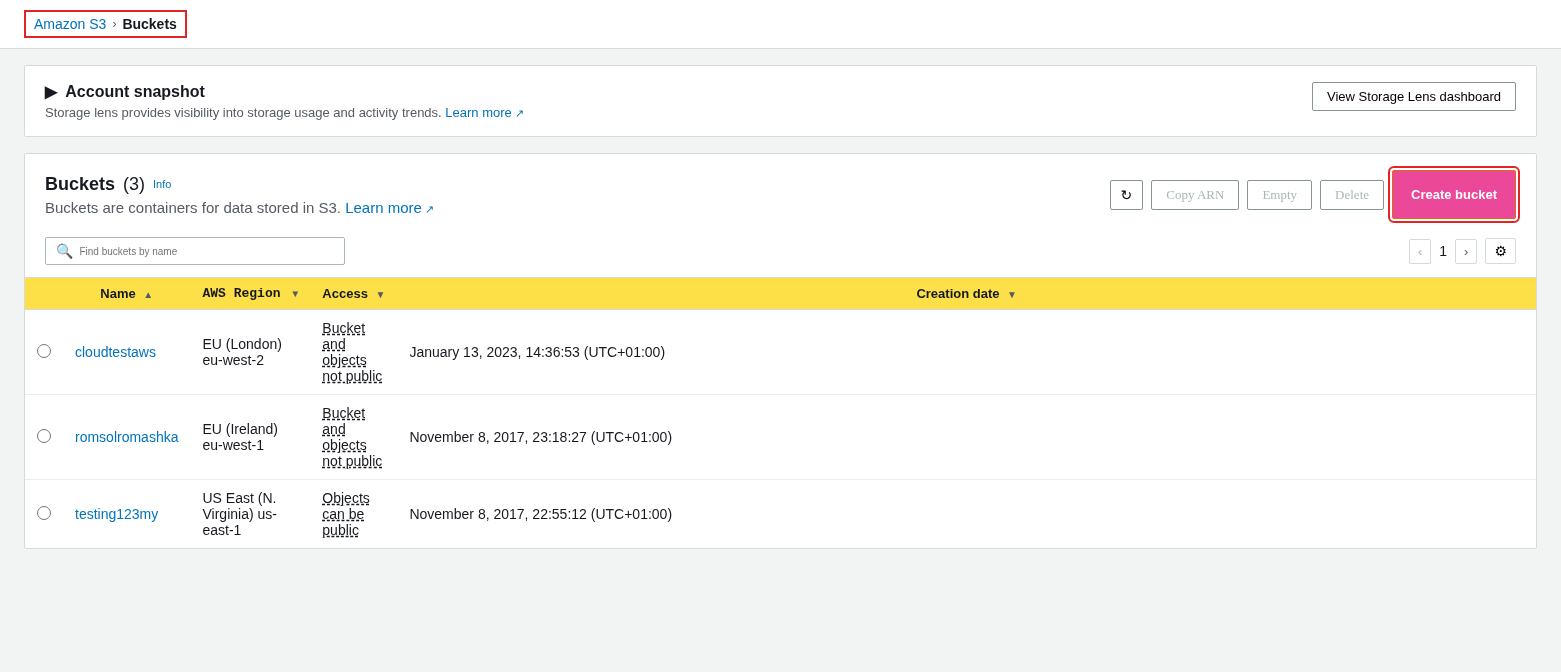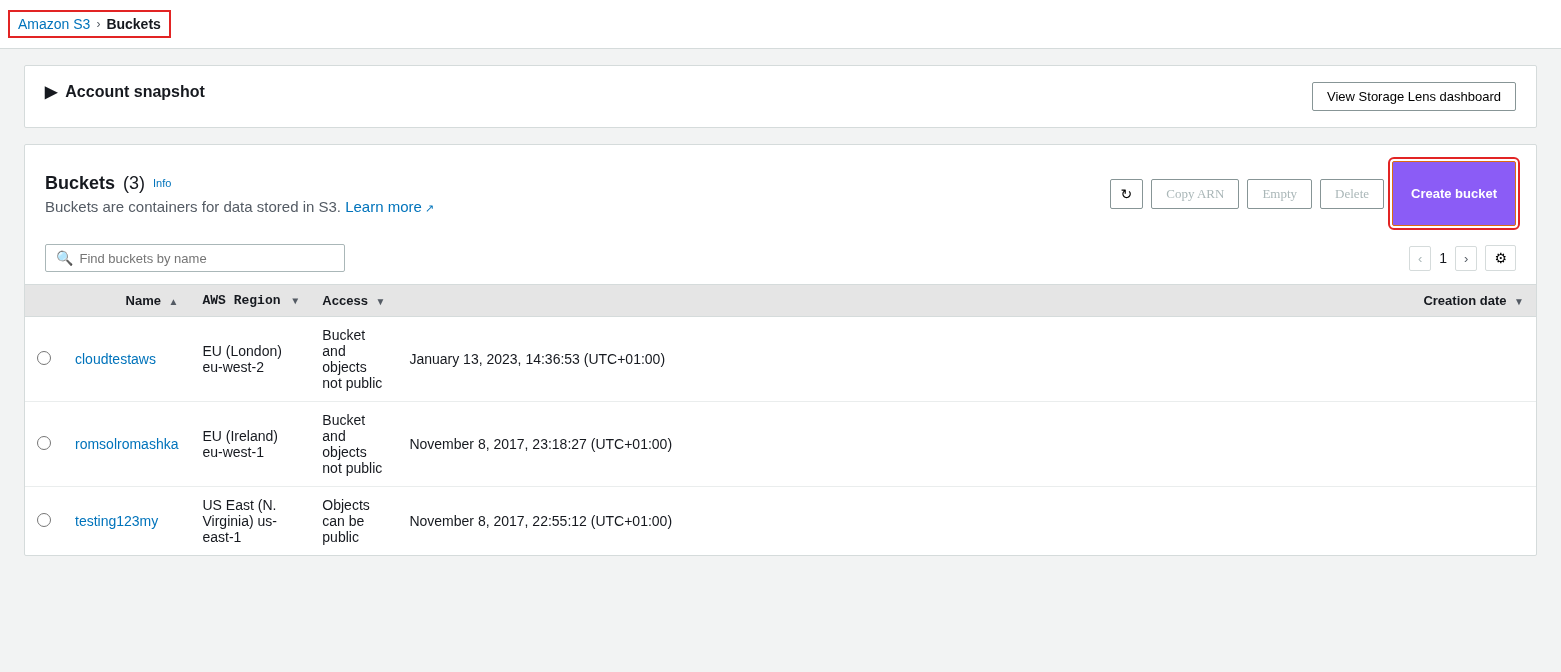--- a/index.html
+++ b/index.html
@@ -7,21 +7,21 @@
       font-family: "Amazon Ember", "Helvetica Neue", Arial, sans-serif;
       font-size: 14px;
       background: #f2f3f3;
       color: #16191f;
     }
 
     
     .breadcrumb-bar {
       background: #fff;
       border-bottom: 1px solid #d5dbdb;
-      padding: 10px 8px;
+      padding: 10px 24px;
     }
     .breadcrumb {
       display: flex;
       align-items: center;
       gap: 6px;
       border: 2px solid #e22424;
       display: inline-flex;
       padding: 4px 8px;
     }
     .breadcrumb-link {
@@ -95,27 +95,27 @@
       cursor: pointer;
       white-space: nowrap;
     }
     .btn-secondary:disabled {
       color: #aab7b8;
       cursor: not-allowed;
       font-family: Liberation Serif, serif;
     }
 
     .btn-primary {
-      background: #8b5cf6;
+      background: #ec4899;
       border: 1px solid #dd6b10;
       border-radius: 2px;
       color: #fff;
       font-size: 13px;
       font-weight: 700;
-      padding: 24px 18px;
+      padding: 16px 18px;
       cursor: pointer;
       white-space: nowrap;
       outline: 2px solid #e22424;
       outline-offset: 2px;
     }
 
     
     .buckets-panel {
       background: #fff;
       border: 1px solid #d5dbdb;
@@ -203,21 +203,21 @@
       border-radius: 2px;
       padding: 5px 10px;
       width: 300px;
       gap: 6px;
       background: #fff;
     }
 
     .search-input-wrapper input {
       border: none;
       outline: none;
-      font-size: 13px;
+      font-size: 10px;
       width: 100%;
       color: #0369a1;
     }
 
     .search-icon {
       color: #879596;
       font-size: 14px;
     }
 
     .pagination-controls {
@@ -258,24 +258,24 @@
     .buckets-table {
       width: 100%;
       border-collapse: collapse;
     }
 
     .buckets-table th {
       font-size: 13px;
       font-weight: 700;
       color: #16191f;
       padding: 8px 12px;
-      text-align: right;
+      text-align: center;
       border-top: 1px solid #d5dbdb;
       border-bottom: 1px solid #d5dbdb;
-      background: #e5e5e5;
+      background: #fde047;
       white-space: nowrap;
     }
 
     .buckets-table th .sort-icon {
       margin-left: 4px;
       font-size: 10px;
       color: #545b64;
     }
 
     .buckets-table td {
@@ -288,20 +288,21 @@
     .buckets-table tr:last-child td {
       border-bottom: none;
     }
 
     .bucket-link {
       color: #0073bb;
       text-decoration: none;
     }
 
     .access-text {
+      text-decoration: underline;
       text-decoration-style: dashed;
     }
 
     .radio-col {
       width: 32px;
       text-align: center;
     }
 
     input[type="radio"] {
       width: 14px;
@@ -326,20 +327,24 @@
 </div>
 
 <div class="main-content">
 
   <div class="panel">
     <div class="account-snapshot-header">
       <div class="account-snapshot-left">
         <div class="snapshot-title">
           <span>▶</span>
           <span>Account snapshot</span>
+        </div>
+        <div class="snapshot-subtitle">
+          <span>Storage lens provides visibility into storage usage and activity trends.</span>
+          <a href="#">Learn more</a>
         </div>
       </div>
       <button class="btn-secondary">View Storage Lens dashboard</button>
     </div>
   </div>
 
   <div class="buckets-panel">
 
     <div class="buckets-header">
       <div class="buckets-title-area">

